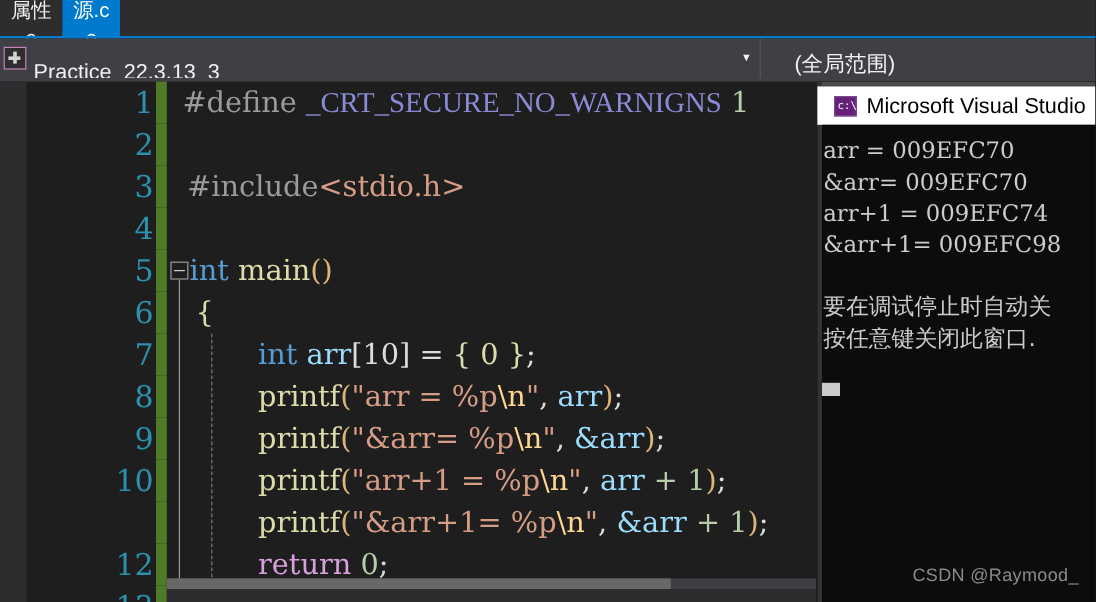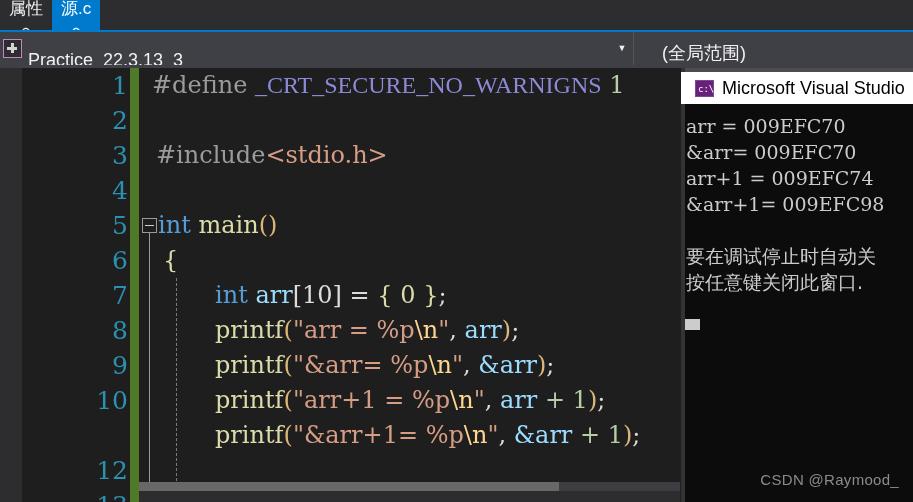--- a/index.html
+++ b/index.html
@@ -440,20 +440,21 @@
   </div>
 
   <div class="code-row" style="top:353px">
     <div class="changebar"></div>
     <div class="codetext" style="left:215px"><span class="c-fn">printf</span><span class="c-paren">(</span><span class="c-str">"&amp;arr+1= %p</span><span class="c-esc">\n</span><span class="c-str">"</span><span class="c-punct">,</span> <span class="c-var">&amp;arr</span> <span class="c-num">+ 1</span><span class="c-paren">)</span><span class="c-punct">;</span></div>
   </div>
 
   <div class="code-row" style="top:388px">
     <div class="linenum">12</div>
     <div class="changebar"></div>
+    <div class="codetext" style="left:215px"><span class="c-ctl">return</span> <span class="c-num">0</span><span class="c-punct">;</span></div>
   </div>
 
   <div class="code-row" style="top:423px">
     <div class="linenum">13</div>
     <div class="changebar"></div>
     <div class="codetext" style="left:163px"><span class="c-brace">}</span></div>
   </div>
 
   <div id="collapse-box" style="top:153px"></div>
   <div id="struct-line" style="top:168px; height:258px"></div>

